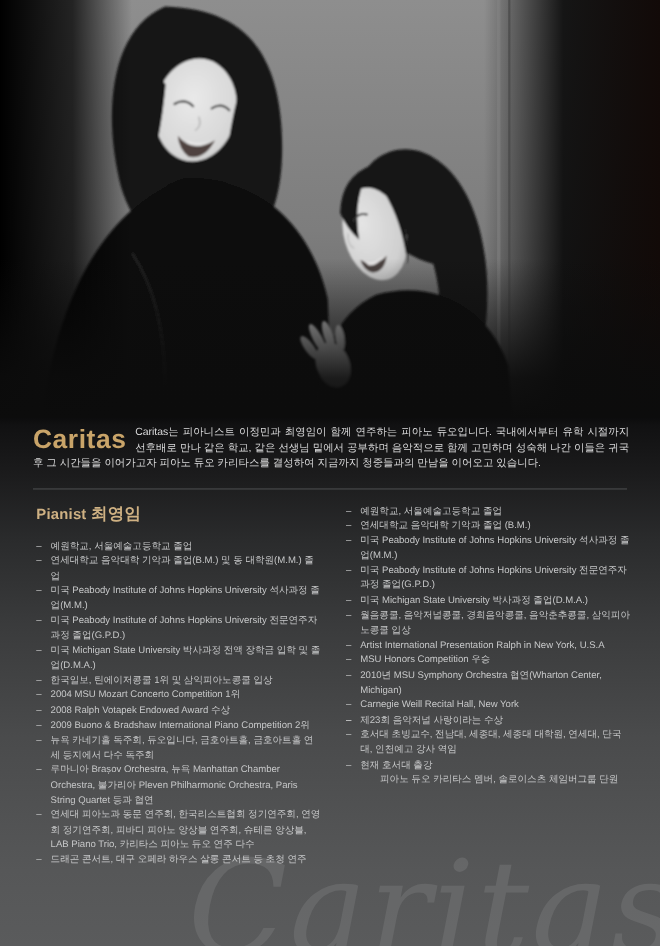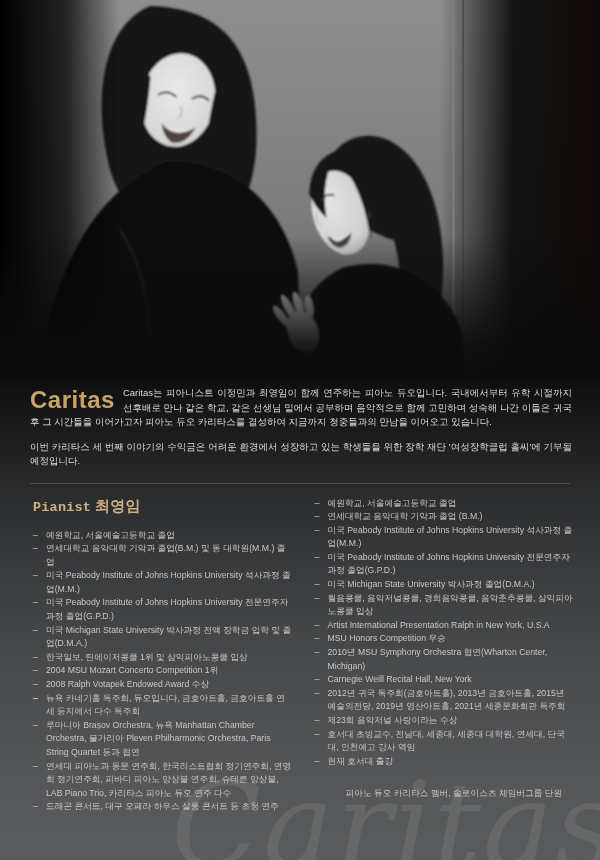--- a/index.html
+++ b/index.html
@@ -14,26 +14,26 @@
   .intro{padding:8px 28px 0 30px;color:#dcdcdd;font-size:9.5px;line-height:14.5px;text-align:justify;}
   .intro p{margin:0 0 10px 0;}
   .brand-title{
     float:left;font-size:24px;font-weight:bold;letter-spacing:.5px;
     color:#c9a469;line-height:26px;margin:1px 8px 0 0;
     font-family:"Liberation Sans","DejaVu Sans",sans-serif;
   }
   .divider{height:1px;background:#707172;opacity:.55;margin:14px 30px 0 30px;}
   .columns{display:flex;gap:22px;padding:13px 26px 0 33px;position:relative;z-index:2;}
   .col{flex:1;min-width:0;}
-  .col-head{color:#cfb183;font-size:13.5px;font-weight:bold;margin:0 0 13px 0;letter-spacing:.2px;font-family:Liberation Mono, monospace;}
+  .col-head{color:#cfb183;font-size:13.5px;font-weight:bold;margin:0 0 13px 0;letter-spacing:.2px;}
   .col-head .nm{font-size:15px;margin-left:4px;}
   .list{color:#c7c8c9;font-size:8.7px;line-height:13.6px;text-align:left;}
   .li{position:relative;padding-left:13px;}
   .li .dash{position:absolute;left:0;top:0;}
-  .li.sub{padding-left:31px;margin-top:19px;}
+  .li.sub{padding-left:31px;}
   .watermark{
     position:absolute;right:-18px;bottom:-34px;z-index:1;
     font-family:"DejaVu Serif","Liberation Serif",serif;
     font-style:italic;font-size:118px;color:#707172;opacity:.62;
     letter-spacing:2px;white-space:nowrap;pointer-events:none;
   }
 </style>
 </head>
 <body>
 
@@ -126,59 +126,58 @@
     </svg>
   </div>
 
   <div class="watermark">Caritas</div>
 
   <div class="content">
     <div class="intro">
       <p>
         <span class="brand-title">Caritas</span><span>Caritas는 피아니스트 이정민과 최영임이 함께 연주하는 피아노 듀오입니다. 국내에서부터 유학 시절까지 선후배로 만나 같은 학교, 같은 선생님 밑에서 공부하며 음악적으로 함께 고민하며 성숙해 나간 이들은 귀국 후 그 시간들을 이어가고자 피아노 듀오 카리타스를 결성하여 지금까지 청중들과의 만남을 이어오고 있습니다.</span>
       </p>
-      <p>이번 카리타스 세 번째 이야기의 수익금은 어려운 환경에서 성장하고 있는 학생들을 위한 장학 재단 '여성장학클럽 홀씨'에 기부될 예정입니다.</p>
     </div>
 
     <div class="divider"></div>
 
     <div class="columns">
       <div class="col">
         <div class="col-head">
           <span>Pianist</span><span class="nm">최영임</span>
         </div>
         <div class="list">
             <div class="li"><span class="dash">–</span><span>예원학교, 서울예술고등학교 졸업</span></div>
             <div class="li"><span class="dash">–</span><span>연세대학교 음악대학 기악과 졸업(B.M.) 및 동 대학원(M.M.) 졸업</span></div>
             <div class="li"><span class="dash">–</span><span>미국 Peabody Institute of Johns Hopkins University 석사과정 졸업(M.M.)</span></div>
             <div class="li"><span class="dash">–</span><span>미국 Peabody Institute of Johns Hopkins University 전문연주자과정 졸업(G.P.D.)</span></div>
             <div class="li"><span class="dash">–</span><span>미국 Michigan State University 박사과정 전액 장학금 입학 및 졸업(D.M.A.)</span></div>
             <div class="li"><span class="dash">–</span><span>한국일보, 틴에이저콩쿨 1위 및 삼익피아노콩쿨 입상</span></div>
             <div class="li"><span class="dash">–</span><span>2004 MSU Mozart Concerto Competition 1위</span></div>
             <div class="li"><span class="dash">–</span><span>2008 Ralph Votapek Endowed Award 수상</span></div>
-            <div class="li"><span class="dash">–</span></div>
+            <div class="li"><span class="dash">–</span><span>2009 Buono &amp; Bradshaw International Piano Competition 2위</span></div>
             <div class="li"><span class="dash">–</span><span>뉴욕 카네기홀 독주회, 듀오입니다, 금호아트홀, 금호아트홀 연세 등지에서 다수 독주회</span></div>
             <div class="li"><span class="dash">–</span><span>루마니아 Brașov Orchestra, 뉴욕 Manhattan Chamber Orchestra, 불가리아 Pleven Philharmonic Orchestra, Paris String Quartet 등과 협연</span></div>
             <div class="li"><span class="dash">–</span><span>연세대 피아노과 동문 연주회, 한국리스트협회 정기연주회, 연영회 정기연주회, 피바디 피아노 앙상블 연주회, 슈테른 앙상블, LAB Piano Trio, 카리타스 피아노 듀오 연주 다수</span></div>
             <div class="li"><span class="dash">–</span><span>드래곤 콘서트, 대구 오페라 하우스 살롱 콘서트 등 초청 연주</span></div>
           </div>
       </div>
       <div class="col">
         <div class="list">
             <div class="li"><span class="dash">–</span><span>예원학교, 서울예술고등학교 졸업</span></div>
             <div class="li"><span class="dash">–</span><span>연세대학교 음악대학 기악과 졸업 (B.M.)</span></div>
             <div class="li"><span class="dash">–</span><span>미국 Peabody Institute of Johns Hopkins University 석사과정 졸업(M.M.)</span></div>
             <div class="li"><span class="dash">–</span><span>미국 Peabody Institute of Johns Hopkins University 전문연주자과정 졸업(G.P.D.)</span></div>
             <div class="li"><span class="dash">–</span><span>미국 Michigan State University 박사과정 졸업(D.M.A.)</span></div>
             <div class="li"><span class="dash">–</span><span>월음콩쿨, 음악저널콩쿨, 경희음악콩쿨, 음악춘추콩쿨, 삼익피아노콩쿨 입상</span></div>
             <div class="li"><span class="dash">–</span><span>Artist International Presentation Ralph in New York, U.S.A</span></div>
             <div class="li"><span class="dash">–</span><span>MSU Honors Competition 우승</span></div>
             <div class="li"><span class="dash">–</span><span>2010년 MSU Symphony Orchestra 협연(Wharton Center, Michigan)</span></div>
             <div class="li"><span class="dash">–</span><span>Carnegie Weill Recital Hall, New York</span></div>
-            <div class="li"><span class="dash">–</span><span>2012년 귀국 독주회(금호아트홀), 2013년 금호아트홀, 2015년 예술의전당, 2019년 영산아트홀, 2021년 세종문화회관 독주회</span></div>
+            <div class="li"><span class="dash">–</span></div>
             <div class="li"><span class="dash">–</span><span>제23회 음악저널 사랑이라는 수상</span></div>
             <div class="li"><span class="dash">–</span><span>호서대 초빙교수, 전남대, 세종대, 세종대 대학원, 연세대, 단국대, 인천예고 강사 역임</span></div>
             <div class="li"><span class="dash">–</span><span>현재 호서대 출강</span></div>
             <div class="li sub">피아노 듀오 카리타스 멤버, 솔로이스츠 체임버그룹 단원</div>
           </div>
       </div>
     </div>
   </div>
 
 </div>

